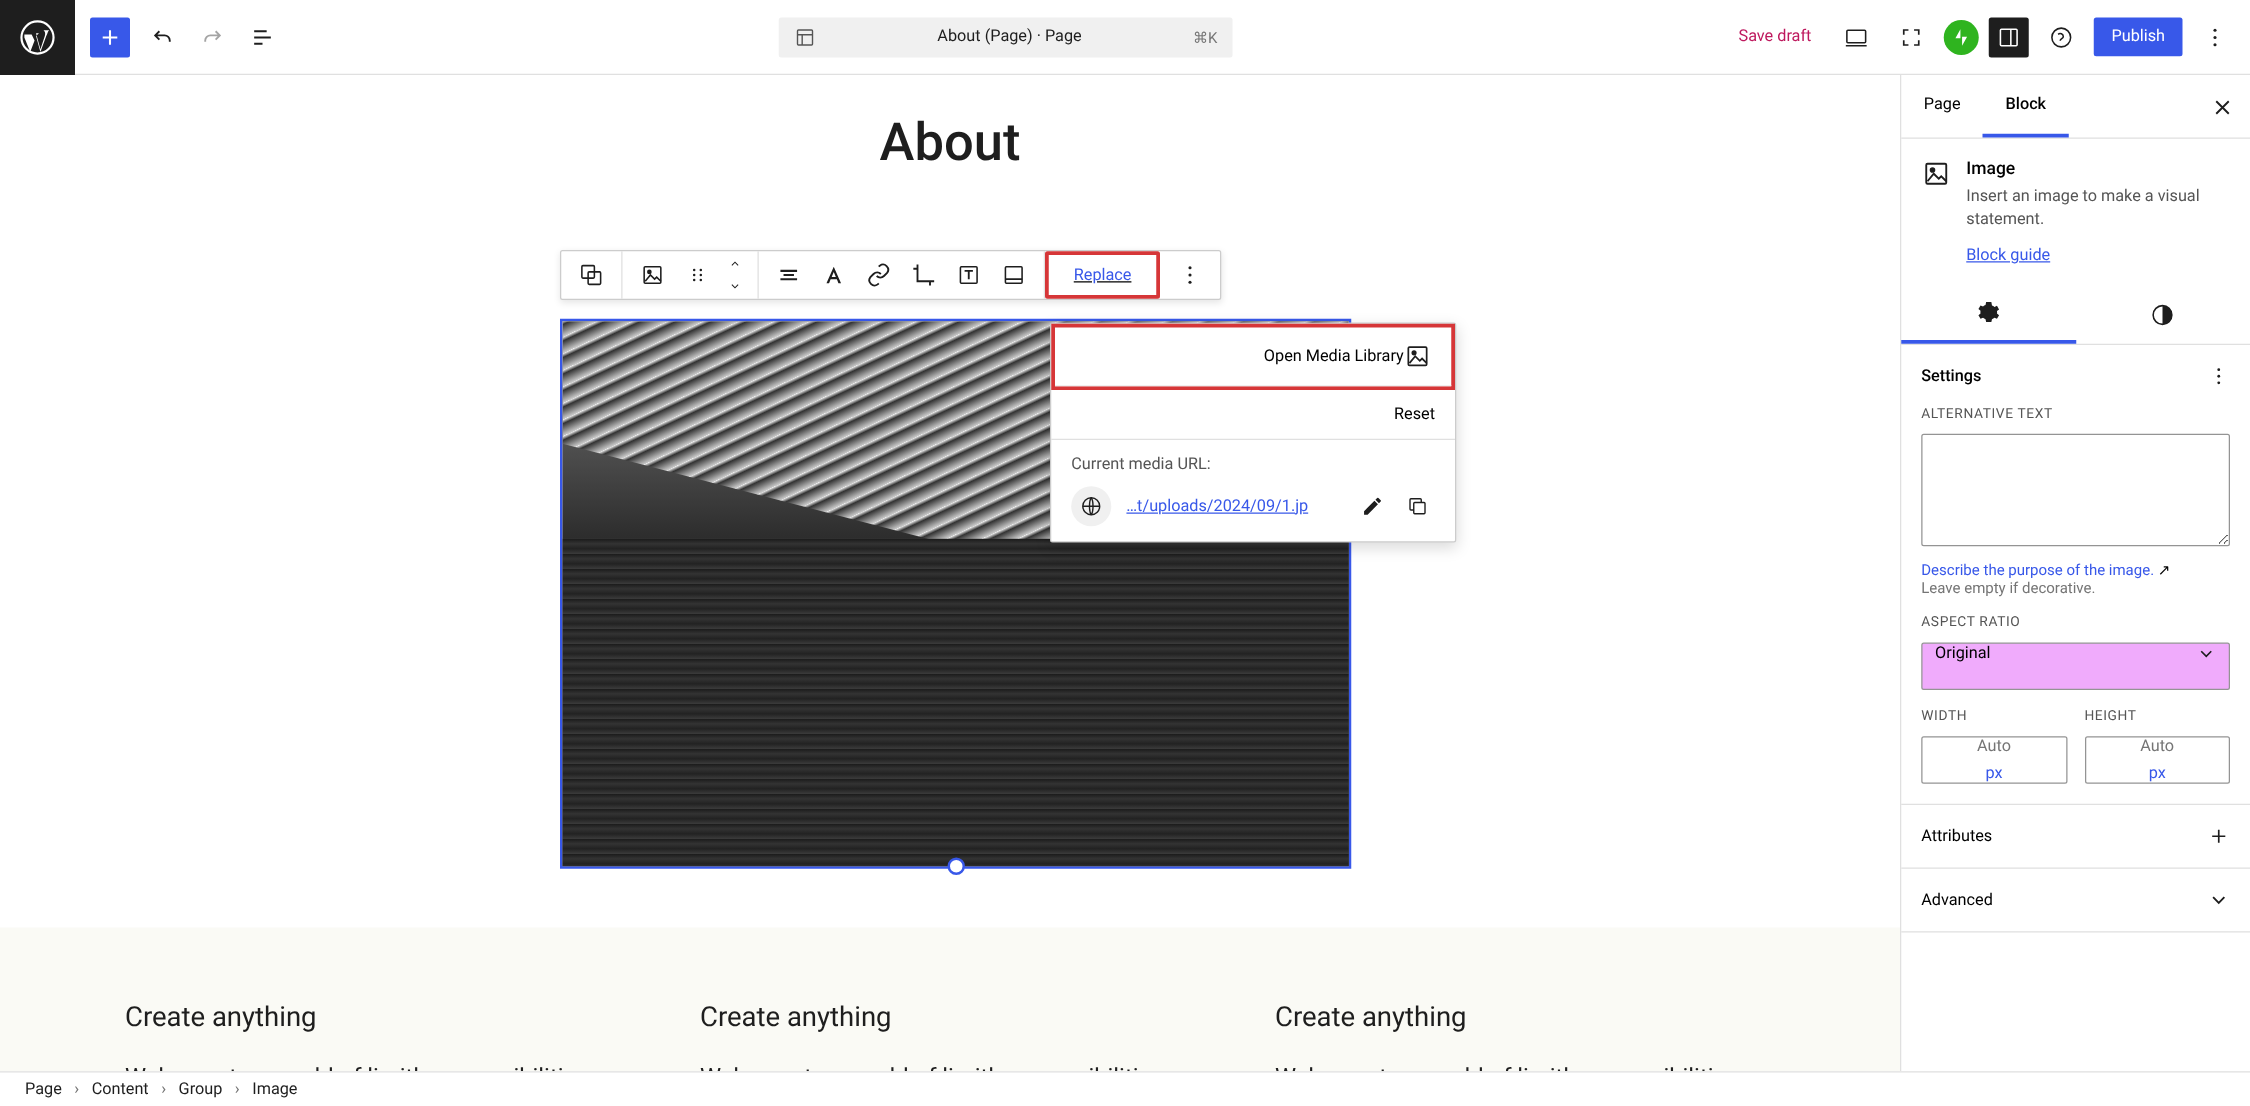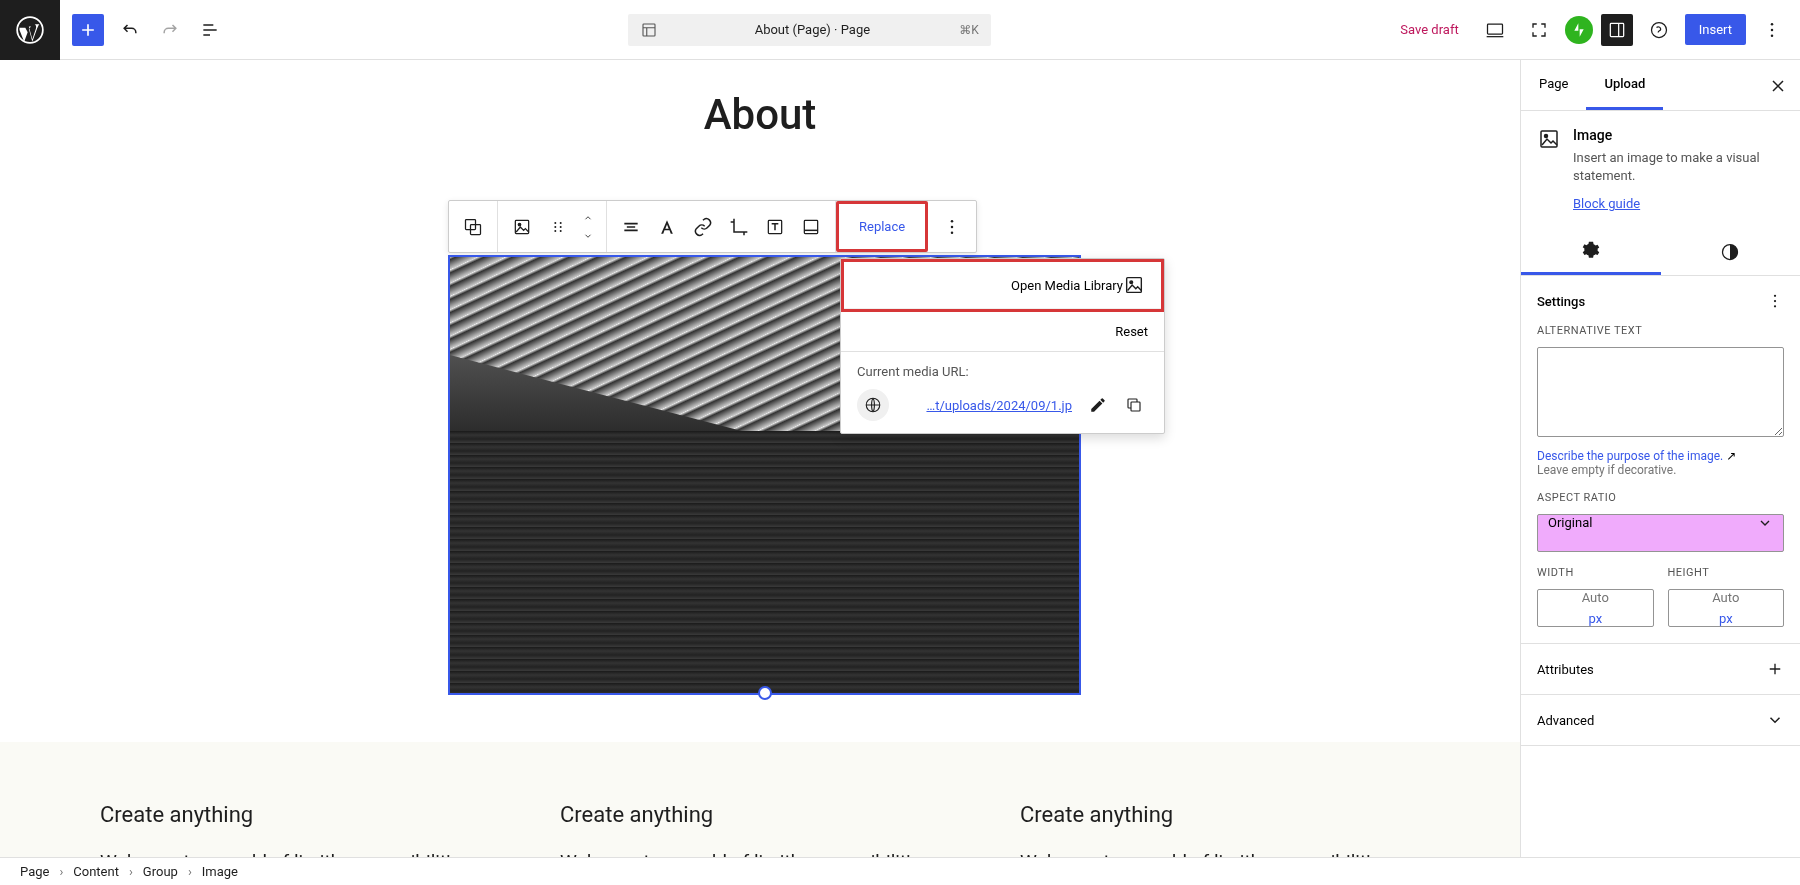--- a/index.html
+++ b/index.html
@@ -23,21 +23,21 @@
 .settings-btn { width: 32px; height: 32px; background: #1e1e1e; color: #fff; display: flex; align-items: center; justify-content: center; border-radius: 2px; }
 .publish-btn { background: #3858e9; color: #fff; padding: 8px 14px; border-radius: 2px; font-size: 13px; cursor: pointer; }
 
 
 .main { display: flex; height: calc(100% - 60px - 28px); }
 .canvas { flex: 1; overflow: hidden; position: relative; }
 .sidebar { width: 280px; border-left: 1px solid #e0e0e0; background: #fff; display: flex; flex-direction: column; }
 
 
 .page-title { font-size: 42px; font-weight: 500; text-align: center; margin-top: 30px; color: #1e1e1e; }
-.block-toolbar { position: absolute; top: 140px; left: 448px; display: flex; background: #fff; border: 1px solid #ccc; border-radius: 2px; height: 53px; box-shadow: 0 2px 6px rgba(0,0,0,0.1); }
+.block-toolbar { position: absolute; top: 140px; left: 448px; display: flex; background: #fff; border: 1px solid #ccc; border-radius: 2px; height: 40px; box-shadow: 0 2px 6px rgba(0,0,0,0.1); text-decoration: underline; }
 .toolbar-group { display: flex; align-items: center; border-right: 1px solid #e0e0e0; padding: 0 6px; }
 .toolbar-group:last-child { border-right: none; }
 .toolbar-btn { width: 36px; height: 36px; display: flex; align-items: center; justify-content: center; cursor: pointer; border-radius: 2px; }
 .move-group { display: flex; align-items: center; }
 .move-arrows { display: flex; flex-direction: column; }
 .move-arrows .arrow-btn { height: 18px; width: 24px; display: flex; align-items: center; justify-content: center; cursor: pointer; }
 .replace-btn { padding: 0 14px; height: 38px; display: flex; align-items: center; color: #3858e9; font-size: 13px; cursor: pointer; }
 .replace-highlight { border: 3px solid #d63638; border-radius: 2px; }
 
 
@@ -46,21 +46,21 @@
 .img-content::before { content: ''; position: absolute; top: 0; left: 0; right: 0; height: 45%; background: repeating-linear-gradient(-25deg, #ccc 0px, #999 3px, #666 6px, #333 9px, #eee 12px); clip-path: polygon(0 0, 100% 0, 100% 30%, 60% 100%, 0 50%); }
 .img-content::after { content: ''; position: absolute; bottom: 0; left: 0; right: 0; height: 60%; background: repeating-linear-gradient(180deg, #1a1a1a 0px, #333 4px, #222 8px, #3a3a3a 12px); }
 .resize-handle { position: absolute; bottom: -7px; left: 50%; transform: translateX(-50%); width: 14px; height: 14px; background: #fff; border: 2px solid #3858e9; border-radius: 50%; z-index: 5; }
 
 
 .replace-dropdown { position: absolute; top: 198px; left: 840px; width: 325px; background: #fff; border: 1px solid #ccc; border-radius: 2px; box-shadow: 0 4px 12px rgba(0,0,0,0.15); z-index: 10; }
 .dropdown-highlight { border: 3px solid #d63638; }
 .dropdown-item { display: flex; align-items: center; justify-content: flex-end; padding: 12px 16px; font-size: 13px; cursor: pointer; border-bottom: 1px solid #f0f0f0; }
 .dropdown-section { padding: 12px 16px; border-top: 1px solid #e0e0e0; }
 .url-label { font-size: 13px; color: #555; margin-bottom: 10px; }
-.url-row { display: flex; align-items: center; gap: 12px; text-align: right; }
+.url-row { display: flex; align-items: center; gap: 12px; }
 .url-globe { width: 32px; height: 32px; background: #f0f0f0; border-radius: 50%; display: flex; align-items: center; justify-content: center; }
 .url-text { flex: 1; font-size: 13px; color: #3858e9; text-decoration: underline; overflow: hidden; text-overflow: ellipsis; white-space: nowrap; }
 .url-actions { display: flex; gap: 8px; }
 .url-action-btn { width: 28px; height: 28px; display: flex; align-items: center; justify-content: center; cursor: pointer; }
 
 
 .columns-section { position: absolute; top: 682px; left: 0; right: 0; background: #fafaf5; padding: 60px 100px 40px; display: flex; gap: 60px; }
 .column { flex: 1; }
 .col-heading { font-size: 22px; font-weight: 400; margin-bottom: 20px; color: #1e1e1e; }
 .col-text { font-size: 19px; line-height: 1.6; color: #1e1e1e; }
@@ -167,21 +167,21 @@
           <rect x="4" y="4" width="16" height="16" rx="1"></rect>
           <path d="M14 4v16"></path>
         </svg>
       </div>
     <div class="top-icon-btn">
         <svg width="20" height="20" viewBox="0 0 24 24" fill="none" stroke="#1e1e1e" stroke-width="1.5">
           <circle cx="12" cy="12" r="9"></circle>
           <path d="M9 9a3 3 0 015 2c0 2-3 2-3 4M12 18h.01"></path>
         </svg>
       </div>
-    <div class="publish-btn">Insert</div>
+    <div class="publish-btn">Publish</div>
     <div class="top-icon-btn">
         <svg width="20" height="20" viewBox="0 0 24 24" fill="#1e1e1e">
           <circle cx="12" cy="5" r="1.5"></circle>
           <circle cx="12" cy="12" r="1.5"></circle>
           <circle cx="12" cy="19" r="1.5"></circle>
         </svg>
       </div>
   </div>
 </div>
 
@@ -337,21 +337,21 @@
       <div class="column">
         <div class="col-heading">Create anything</div>
         <div class="col-text">Welcome to a world of limitless possibilities, where the journey is as</div>
       </div>
     </div>
   </div>
 
   <div class="sidebar">
     <div class="sidebar-tabs">
       <div class="sidebar-tab">Page</div>
-      <div class="sidebar-tab active">Upload</div>
+      <div class="sidebar-tab active">Block</div>
       <div class="sidebar-close">
           <svg width="20" height="20" viewBox="0 0 24 24" fill="none" stroke="#1e1e1e" stroke-width="1.8">
             <path d="M6 6l12 12M6 18L18 6"></path>
           </svg>
         </div>
     </div>
     <div class="block-header">
       <div class="block-icon">
           <svg width="24" height="24" viewBox="0 0 24 24" fill="none" stroke="#1e1e1e" stroke-width="1.5">
             <rect x="4" y="4" width="16" height="16" rx="1"></rect>

